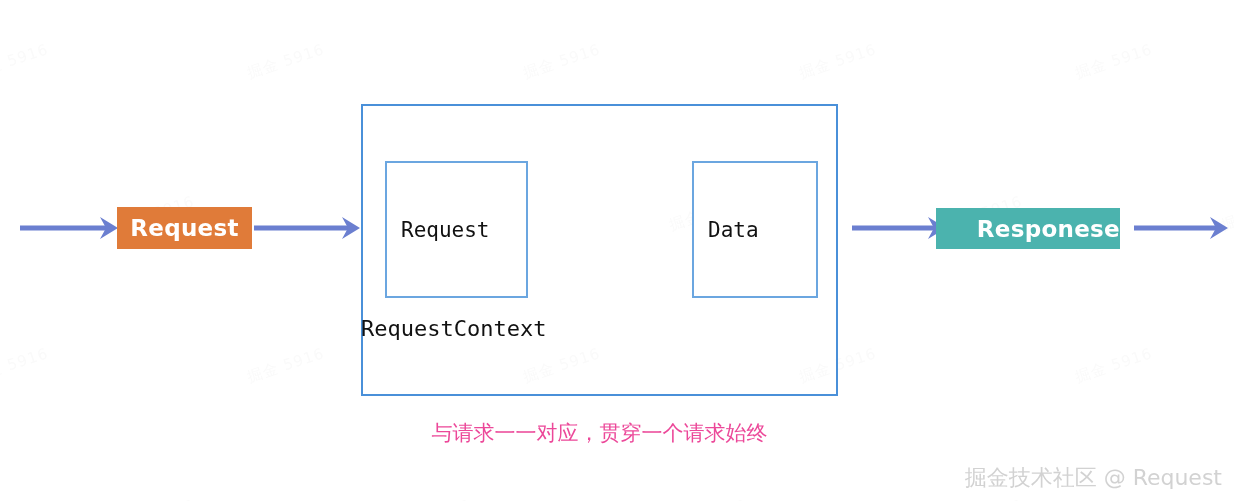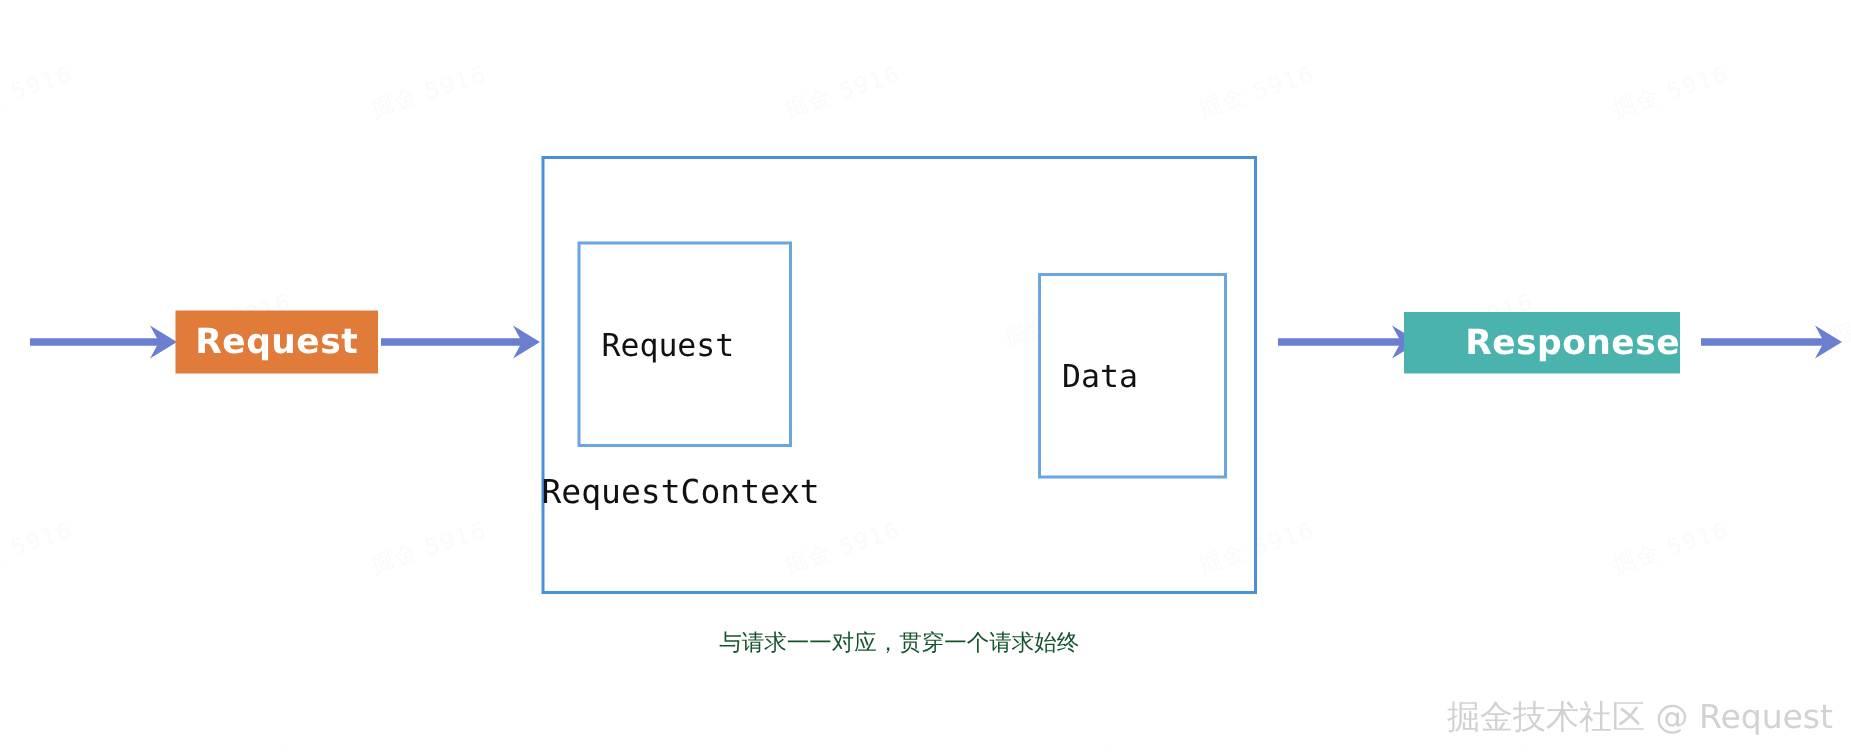--- a/index.html
+++ b/index.html
@@ -98,42 +98,42 @@
   }
   .inner-box .inner-label {
     font-family: "DejaVu Sans Mono", monospace;
     font-size: 21px;
     color: #111111;
     padding-left: 14px;
   }
 
   #inner-box-request  { left: 385px; width: 143px; }
   #inner-box-response { left: 538px; width: 143px; }
-  #inner-box-data     { left: 692px; width: 126px; margin-top: 21px; }
+  #inner-box-data     { left: 692px; width: 126px; }
 
   #context-label {
     position: absolute;
     left: 361px;
     top: 316px;
     width: 477px;
     text-align: left;
     font-family: "DejaVu Sans Mono", monospace;
     font-size: 22px;
     color: #111111;
   }
 
   #caption {
     position: absolute;
     left: 361px;
     top: 419px;
     width: 477px;
     text-align: center;
     font-family: "DejaVu Sans", "Liberation Sans", sans-serif;
-    font-size: 15px;
-    color: #14532d;
+    font-size: 21px;
+    color: #ec4899;
     white-space: nowrap;
   }
 
   
   .arrow {
     position: absolute;
     height: 30px;
     top: 213px;
   }
   .arrow svg { display: block; }

